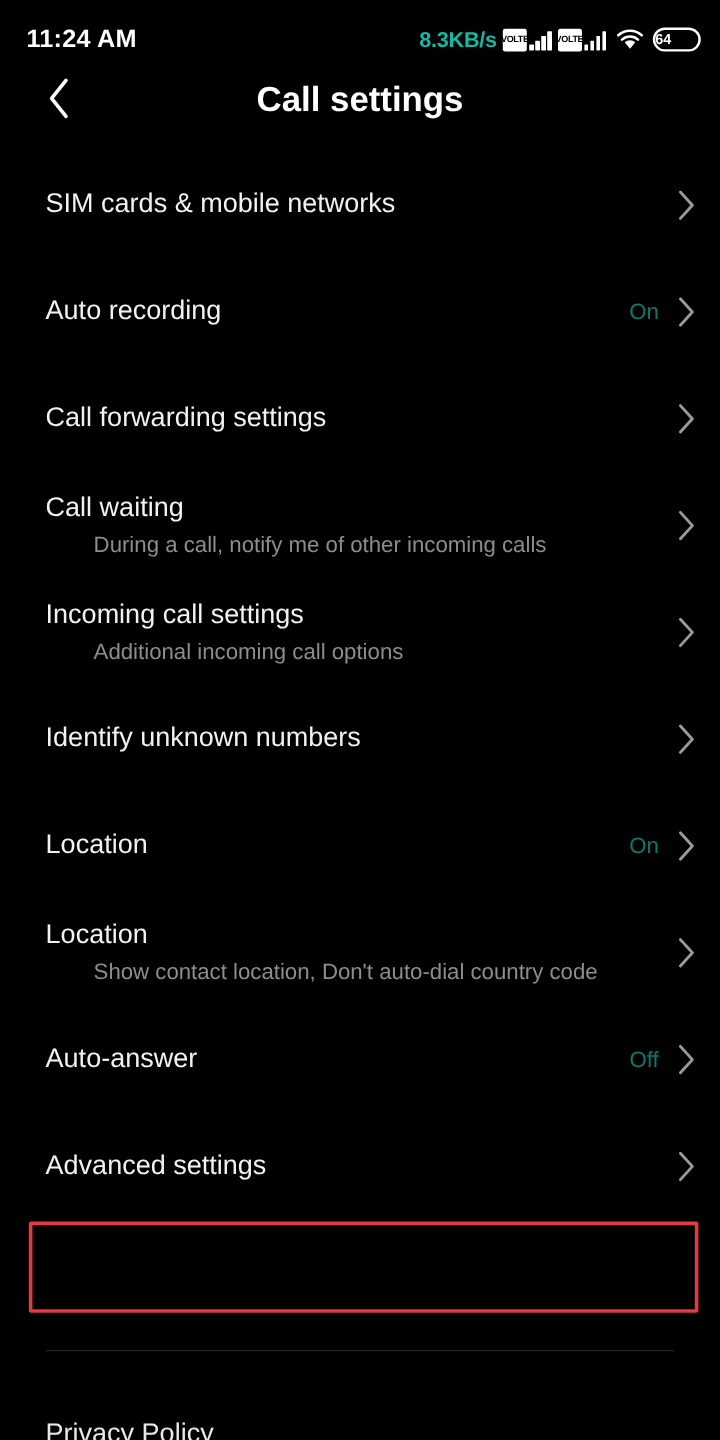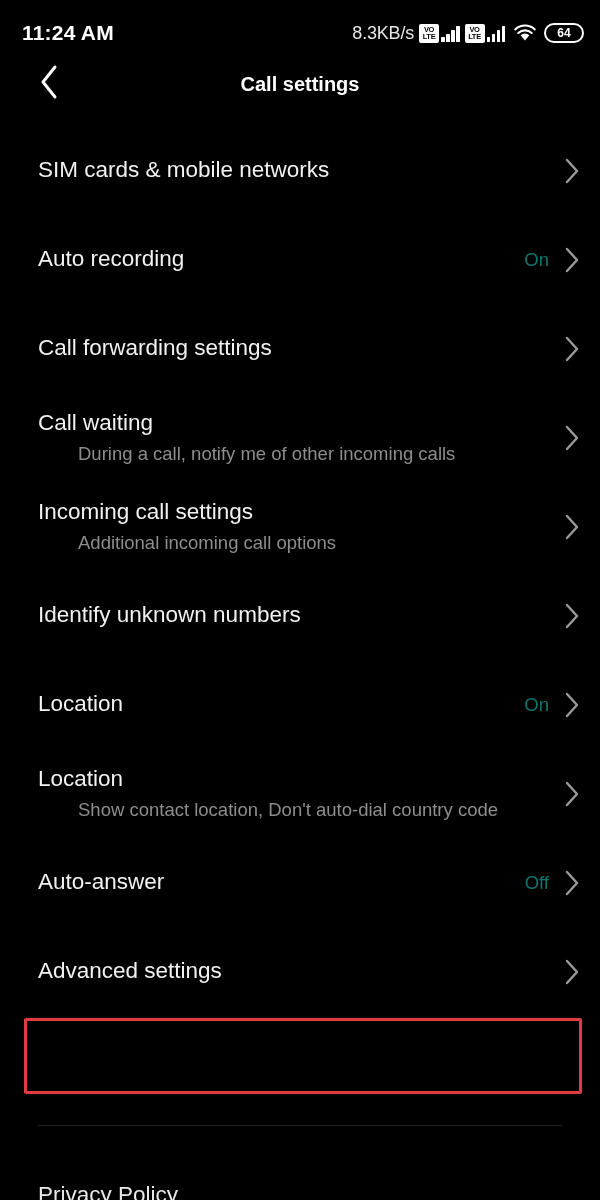--- a/index.html
+++ b/index.html
@@ -11,57 +11,57 @@
   }
   #phone { position:relative; width:600px; height:1200px; background:#000; }
 
   
   .statusbar{
     position:absolute; top:11px; left:0; width:600px; height:44px;
     display:flex; align-items:center; padding:0 16px 0 22px;
   }
   .clock{ color:#fff; font-size:21px; font-weight:bold; letter-spacing:.2px; }
   .status-right{ margin-left:auto; display:flex; align-items:center; gap:5px; }
-  .netspeed{ color:#e5e5e5; font-size:18px; font-weight:normal; letter-spacing:-.2px; }
+  .netspeed{ color:#14b8a6; font-size:18px; font-weight:bold; letter-spacing:-.2px; }
 
   .volte{
     width:20px; height:19px; background:#fff; border-radius:2px;
-    display:flex; flex-direction:column; align-items:center; justify-content:center;
+    display:flex; flex-direction:row; align-items:center; justify-content:center;
     color:#000; line-height:1;
   }
   .volte span{ font-size:7.5px; font-weight:bold; letter-spacing:-.3px; display:block; }
 
   .bars{ display:flex; align-items:flex-end; gap:1.5px; height:17px; }
   .bars i{ width:3.5px; background:#fff; display:block; border-radius:.5px; }
   .bars i:nth-child(1){ height:5px; }
   .bars i:nth-child(2){ height:8px; }
   .bars i:nth-child(3){ height:12px; }
   .bars i:nth-child(4){ height:16px; }
   .sim-group{ display:flex; align-items:center; gap:2px; }
 
   .wifi{ width:24px; height:18px; position:relative; margin:0 2px 0 3px; }
   .wifi svg{ display:block; }
 
   .battery{
     width:40px; height:20px; border:2px solid #fff; border-radius:10px;
-    display:flex; align-items:center; justify-content:center;
+    display:flex; align-items:center; justify-content:flex-start;
     color:#fff; font-size:12px; font-weight:bold; position:relative;
   }
 
   
   .appbar{
     position:absolute; top:44px; left:0; width:600px; height:80px;
   }
   .back-btn{
     position:absolute; left:24px; top:50%; transform:translateY(-50%);
     width:50px; height:50px; display:flex; align-items:center; justify-content:center;
   }
   .page-title{
     position:absolute; left:0; right:0; top:50%; transform:translateY(-50%);
-    text-align:center; color:#fff; font-size:20px; font-weight:bold;
+    text-align:center; color:#fff; font-size:29px; font-weight:bold;
   }
 
   
   .list{ position:absolute; top:126px; left:0; width:600px; }
   .row{
     position:relative; min-height:89px;
     display:flex; align-items:center;
     padding:0 17px 0 38px;
   }
   .row-text{ flex:1 1 auto; min-width:0; padding-right:12px; }

